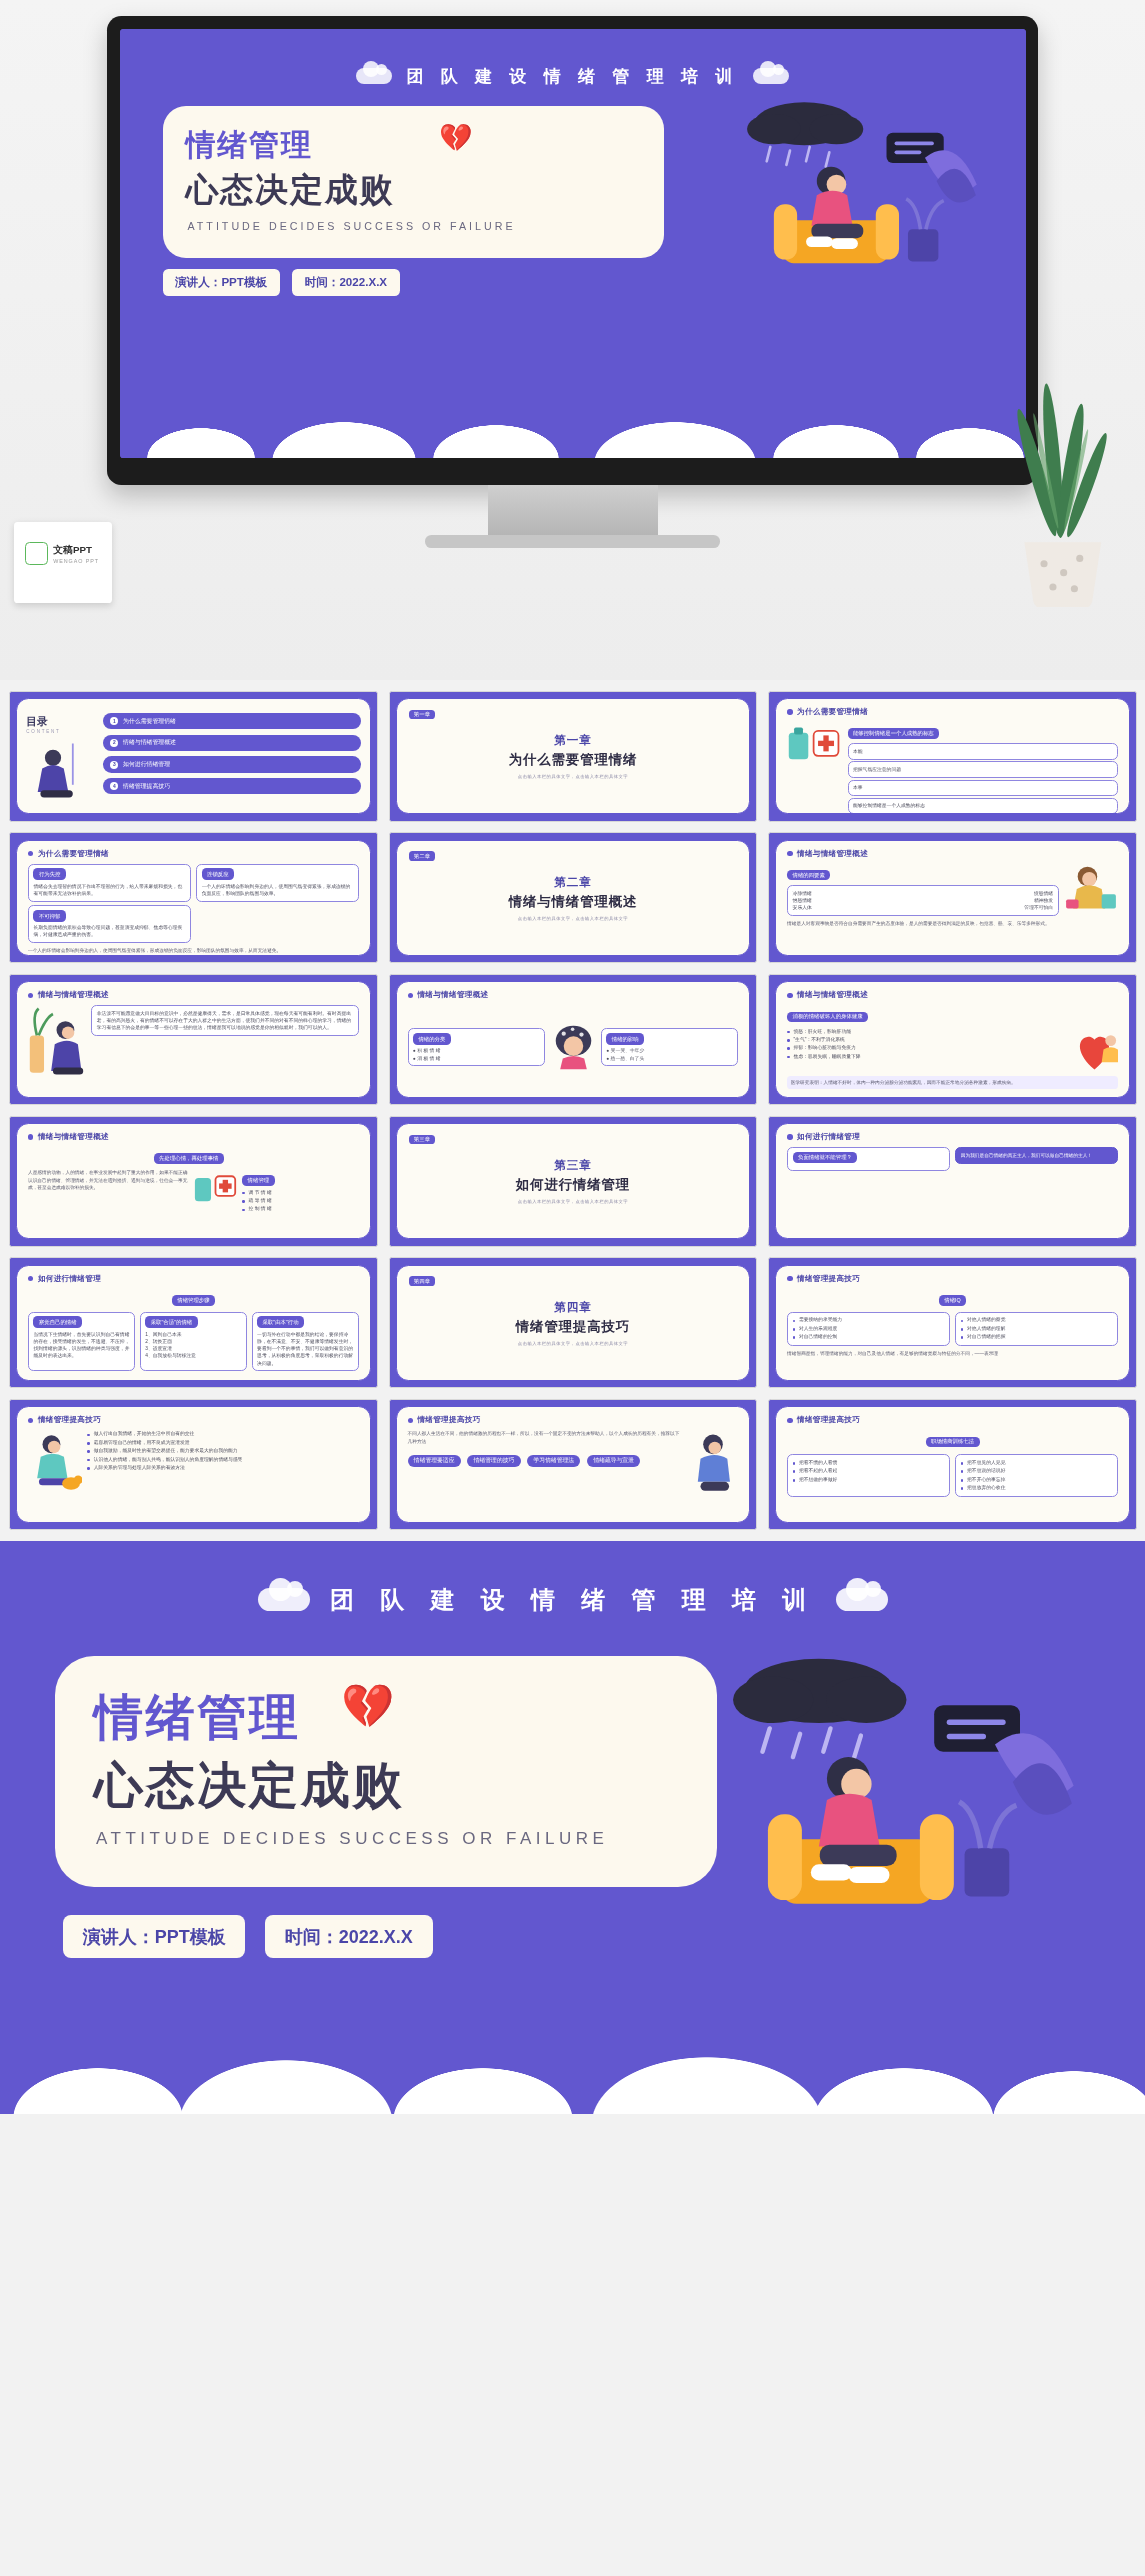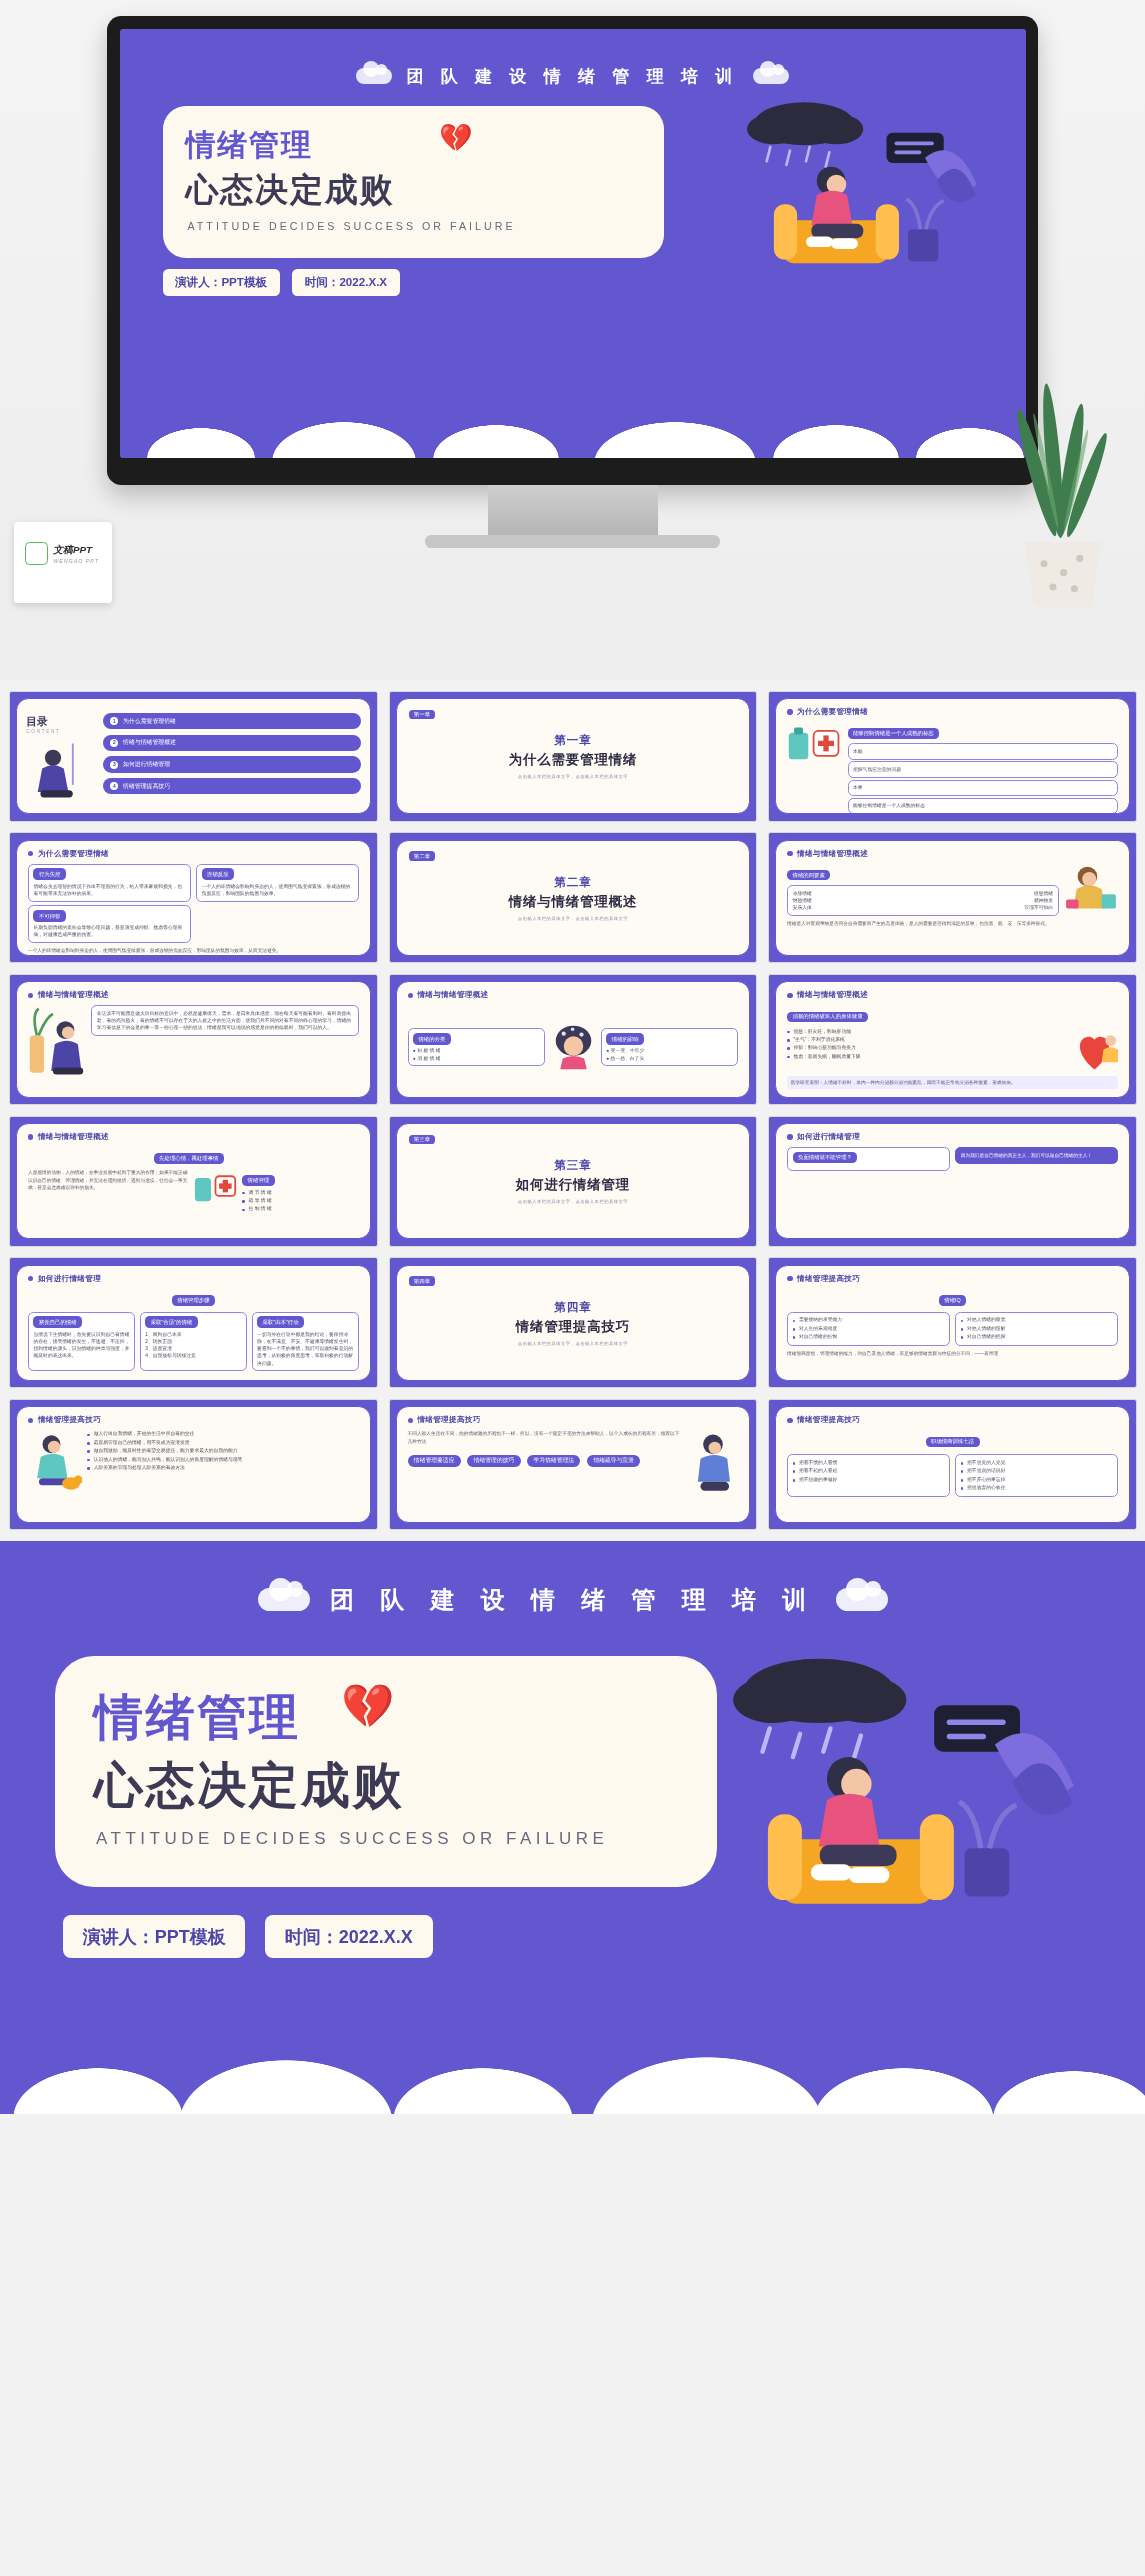--- a/index.html
+++ b/index.html
@@ -72,21 +72,21 @@
       radial-gradient(63px 34px at 376px 64px, #fff 99%, transparent 100%),
       radial-gradient(81px 41px at 555px 68px, #fff 99%, transparent 100%),
       radial-gradient(63px 34px at 716px 64px, #fff 99%, transparent 100%),
       radial-gradient(54px 30px at 850px 63px, #fff 99%, transparent 100%);
   }
   .plant {
     position:absolute; right:36px; bottom:82px; width:116px; height:224px;
   }
   .notepad {
     position:absolute; left:14.3px; bottom:77px; width:98px; height:81px;
-    background:#fff; border-radius:3.6px; box-shadow:0 2.7px 7.2px rgba(0,0,0,.14);font-style:italic;
+    background:#fff; border-radius:3.6px; box-shadow:0 2.7px 7.2px rgba(0,0,0,.14);
   }
   .notepad .logo-box{width:23px;height:23px;border:1.8px solid #5bb85b;border-radius:4.5px;margin:19.7px 0 0 10.7px;}
   .notepad .lt { position:absolute; left:39px; top:21.5px; font-size:9.8px; font-weight:700; color:#2f2f2f;}
   .notepad .ls { position:absolute; left:39px; top:36px; font-size:5.4px; color:#9a9a9a; letter-spacing:0.9px;}
 
   
   .grid {
     padding: 10.7px 9px;
     display:grid; grid-template-columns: repeat(3, 1fr);
     gap: 10.7px 10.7px;

